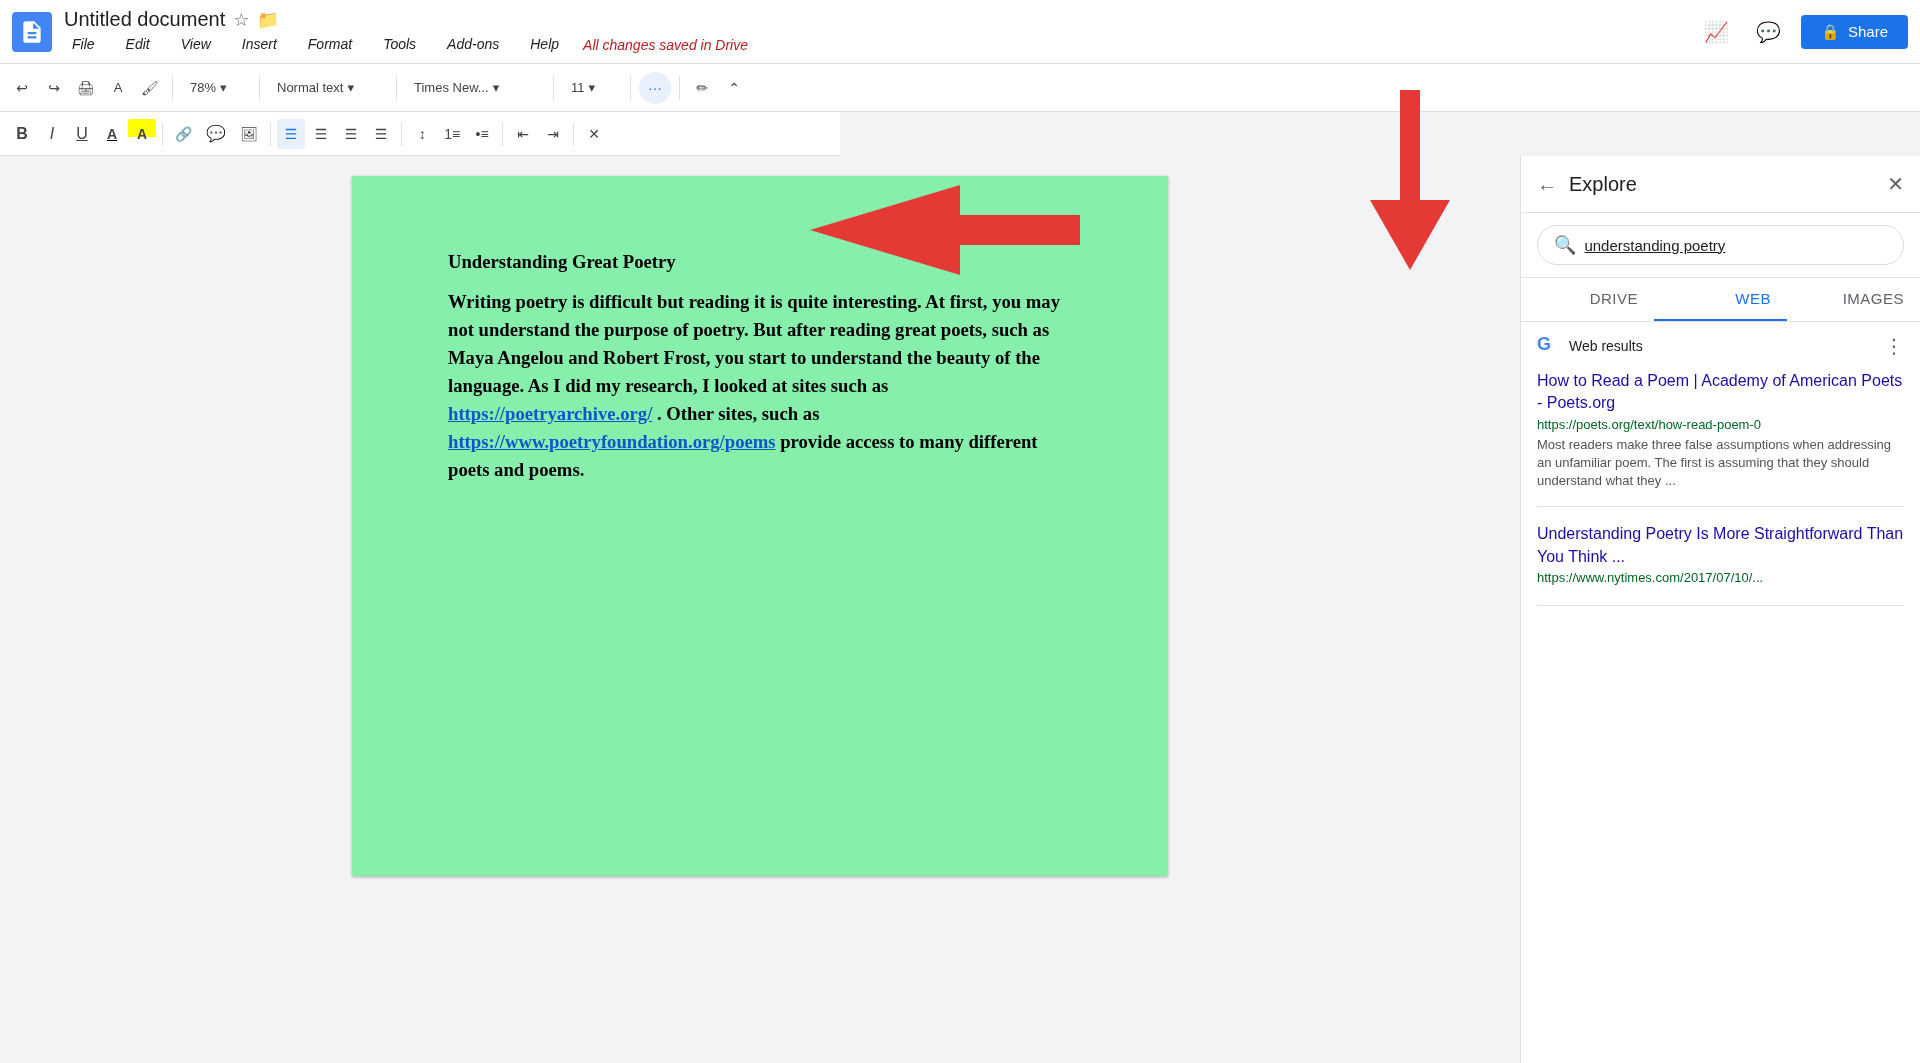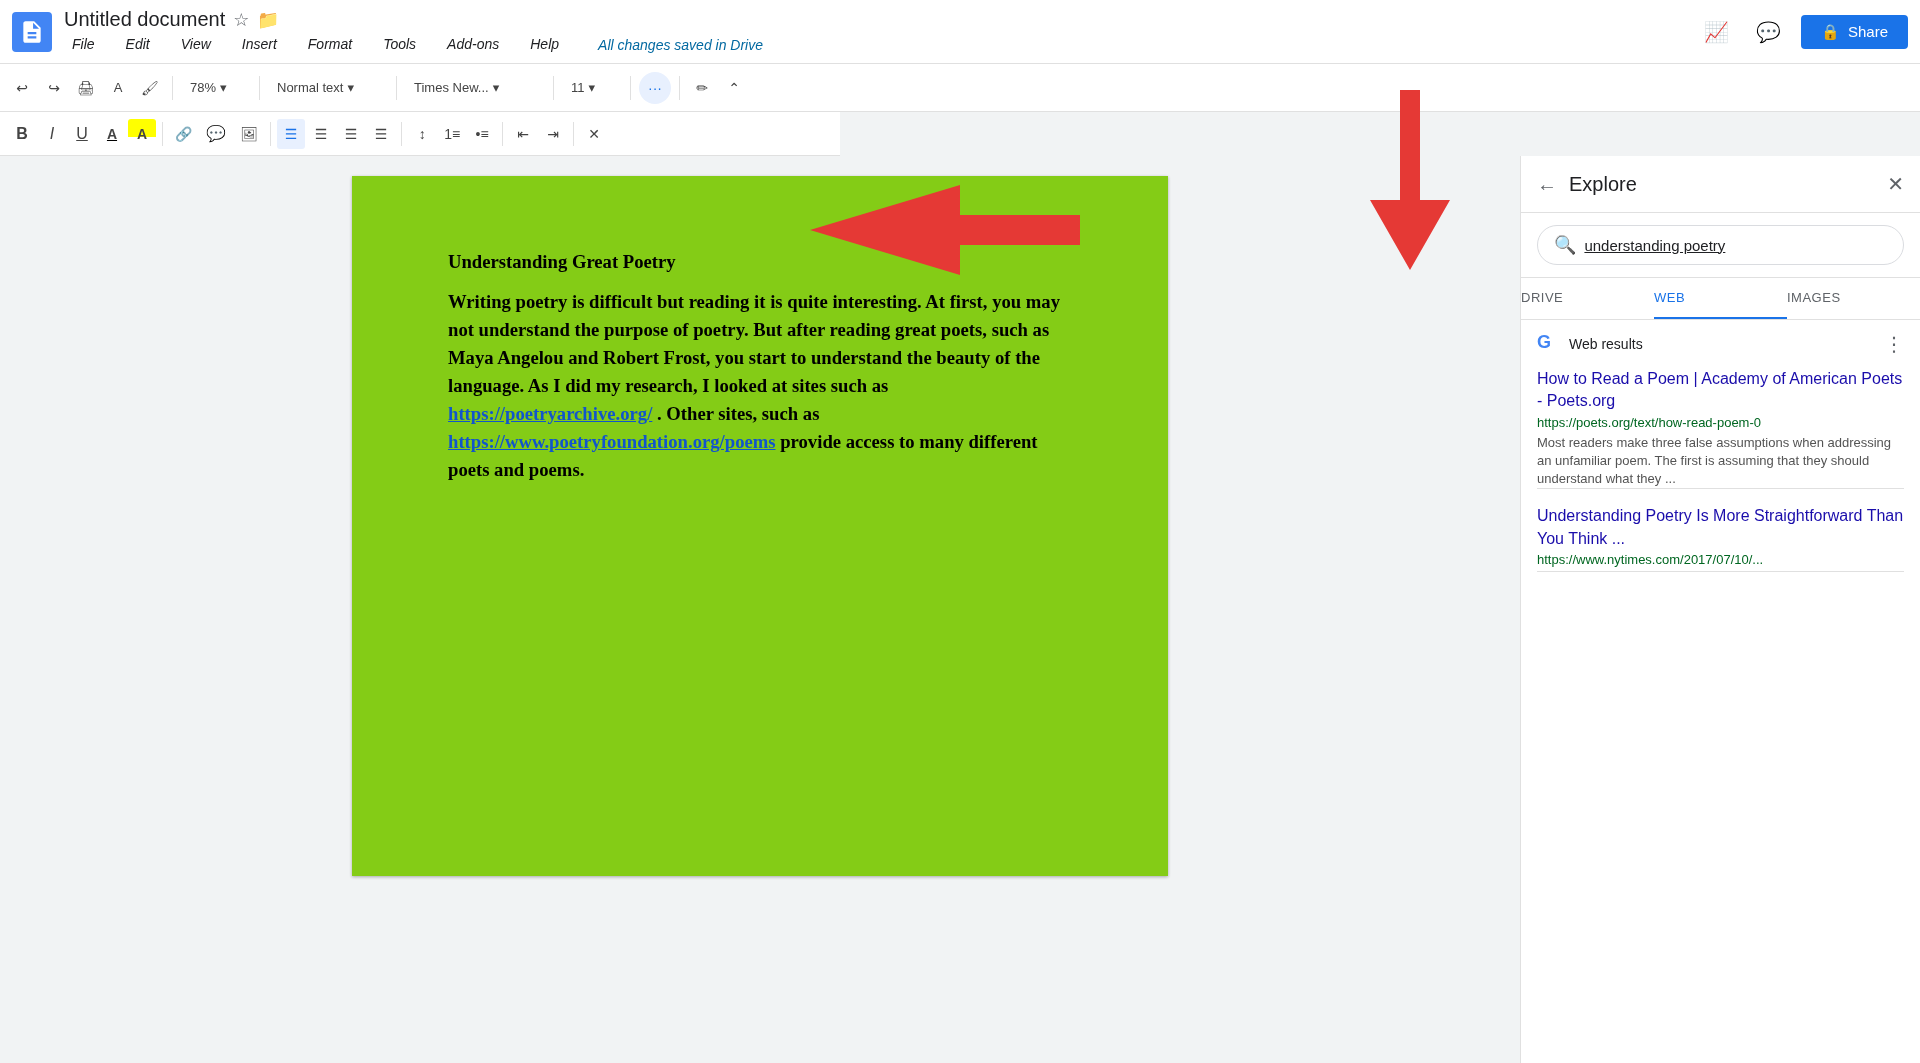--- a/index.html
+++ b/index.html
@@ -42,22 +42,22 @@
     }
     .menu-item {
       font-size: 14px;
       color: #202124;
       padding: 3px 8px;
       cursor: pointer;
       border-radius: 3px;
     }
     #saved-status {
       font-size: 14px;
-      color: #0369a1;
-      margin-left: 16px;
+      color: #b91c1c;
+      margin-left: 1px;
       align-self: flex-end;
       padding-bottom: 2px;
     }
     #top-right {
       display: flex;
       align-items: center;
       gap: 12px;
       margin-left: auto;
     }
     .top-icon-btn {
@@ -177,21 +177,21 @@
       display: flex;
       flex-direction: column;
       align-items: center;
       padding-top: 20px;
     }
 
     
     #page {
       width: 816px;
       min-height: 700px;
-      background: #84cc16;
+      background: #86efac;
       box-shadow: 0 1px 3px rgba(0,0,0,0.3);
       padding: 72px 96px;
       font-family: 'Times New Roman', serif;
       font-size: 14pt;
       line-height: 1.5;
       color: #000;
     }
     #page h2 {
       font-size: 14pt;
       font-weight: 700;
@@ -262,23 +262,23 @@
       flex: 1;
       background: none;
       text-decoration: underline;
     }
     #explore-tabs {
       display: flex;
       border-bottom: 1px solid #e0e0e0;
     }
     .explore-tab {
       flex: 1;
-      text-align: left;
-      padding: 12px 0;
-      font-size: 13px;
+      text-align: right;
+      padding: 12px 16px;
+      font-size: 15px;
       font-weight: 500;
       color: #5f6368;
       cursor: pointer;
       letter-spacing: 0.5px;
     }
     .explore-tab.active {
       color: #1a73e8;
       border-bottom: 2px solid #1a73e8;
     }
     #explore-results {
@@ -302,20 +302,21 @@
       color: #202124;
       flex: 1;
     }
     #results-menu {
       font-size: 20px;
       color: #5f6368;
       cursor: pointer;
     }
     .result-card {
       margin-bottom: 16px;
+      padding-bottom: 16px;
       border-bottom: 1px solid #e0e0e0;
     }
     .result-title {
       font-size: 16px;
       color: #1a0dab;
       font-weight: 400;
       margin-bottom: 2px;
       cursor: pointer;
       line-height: 1.4;
     }

